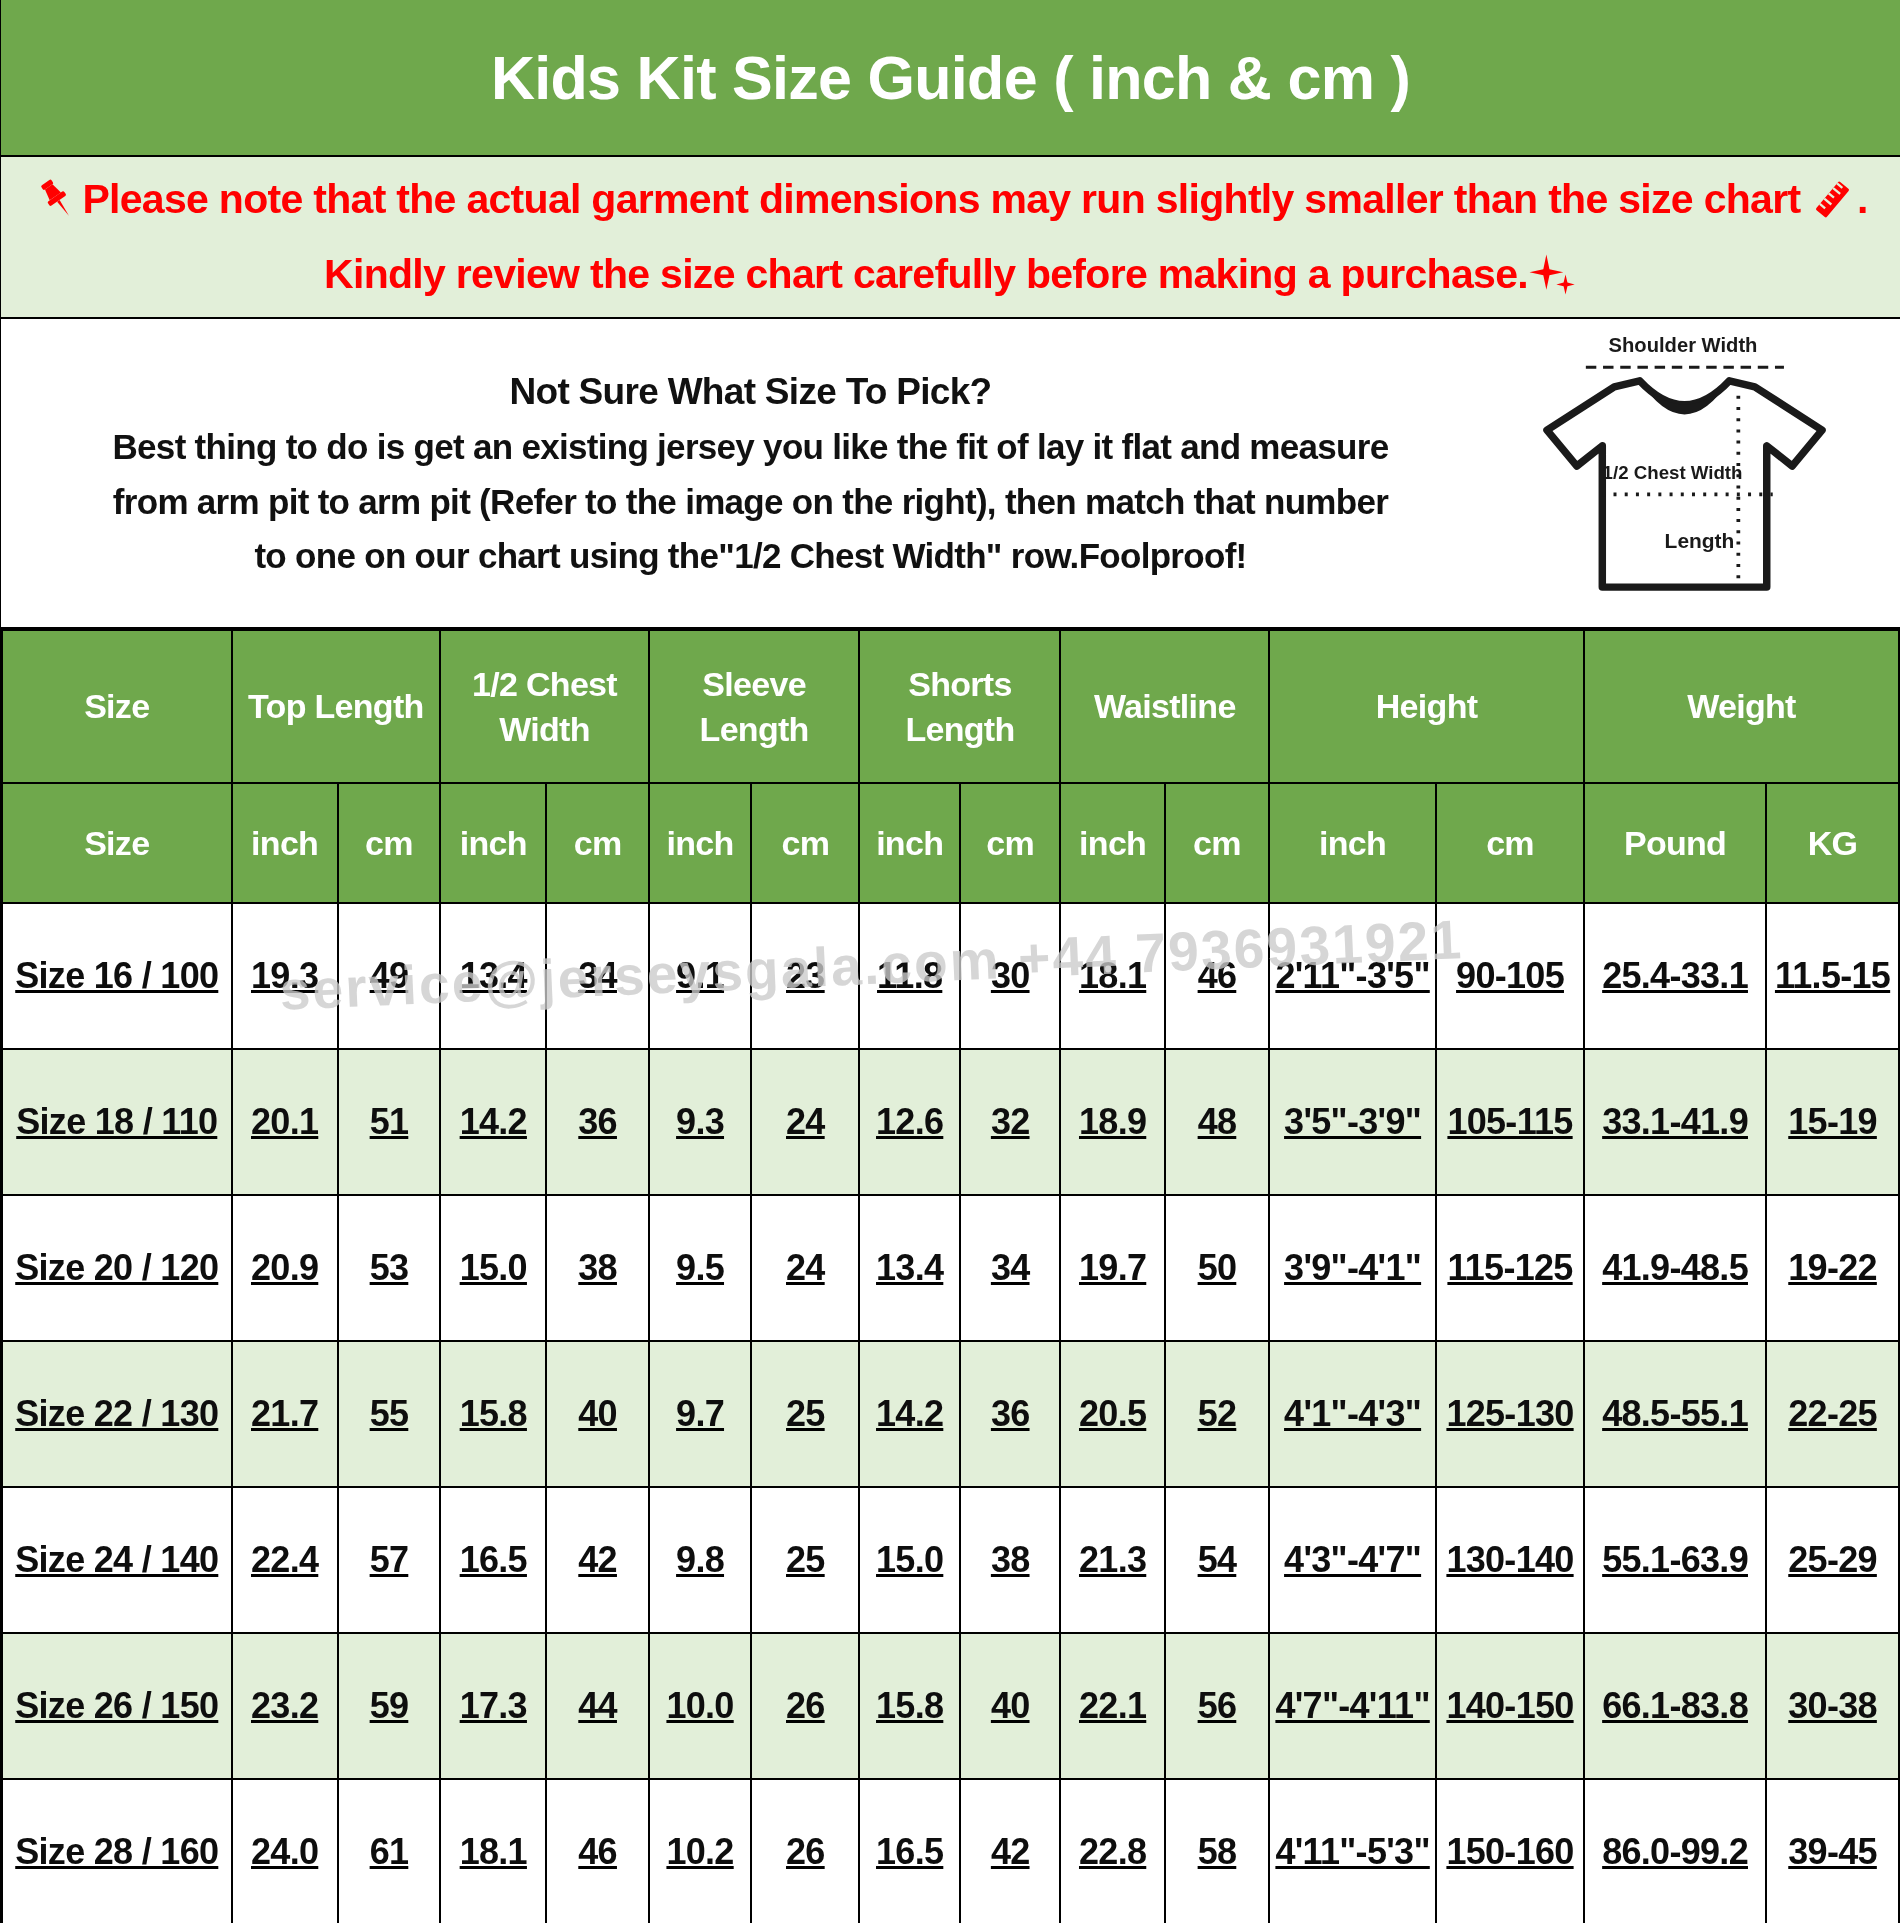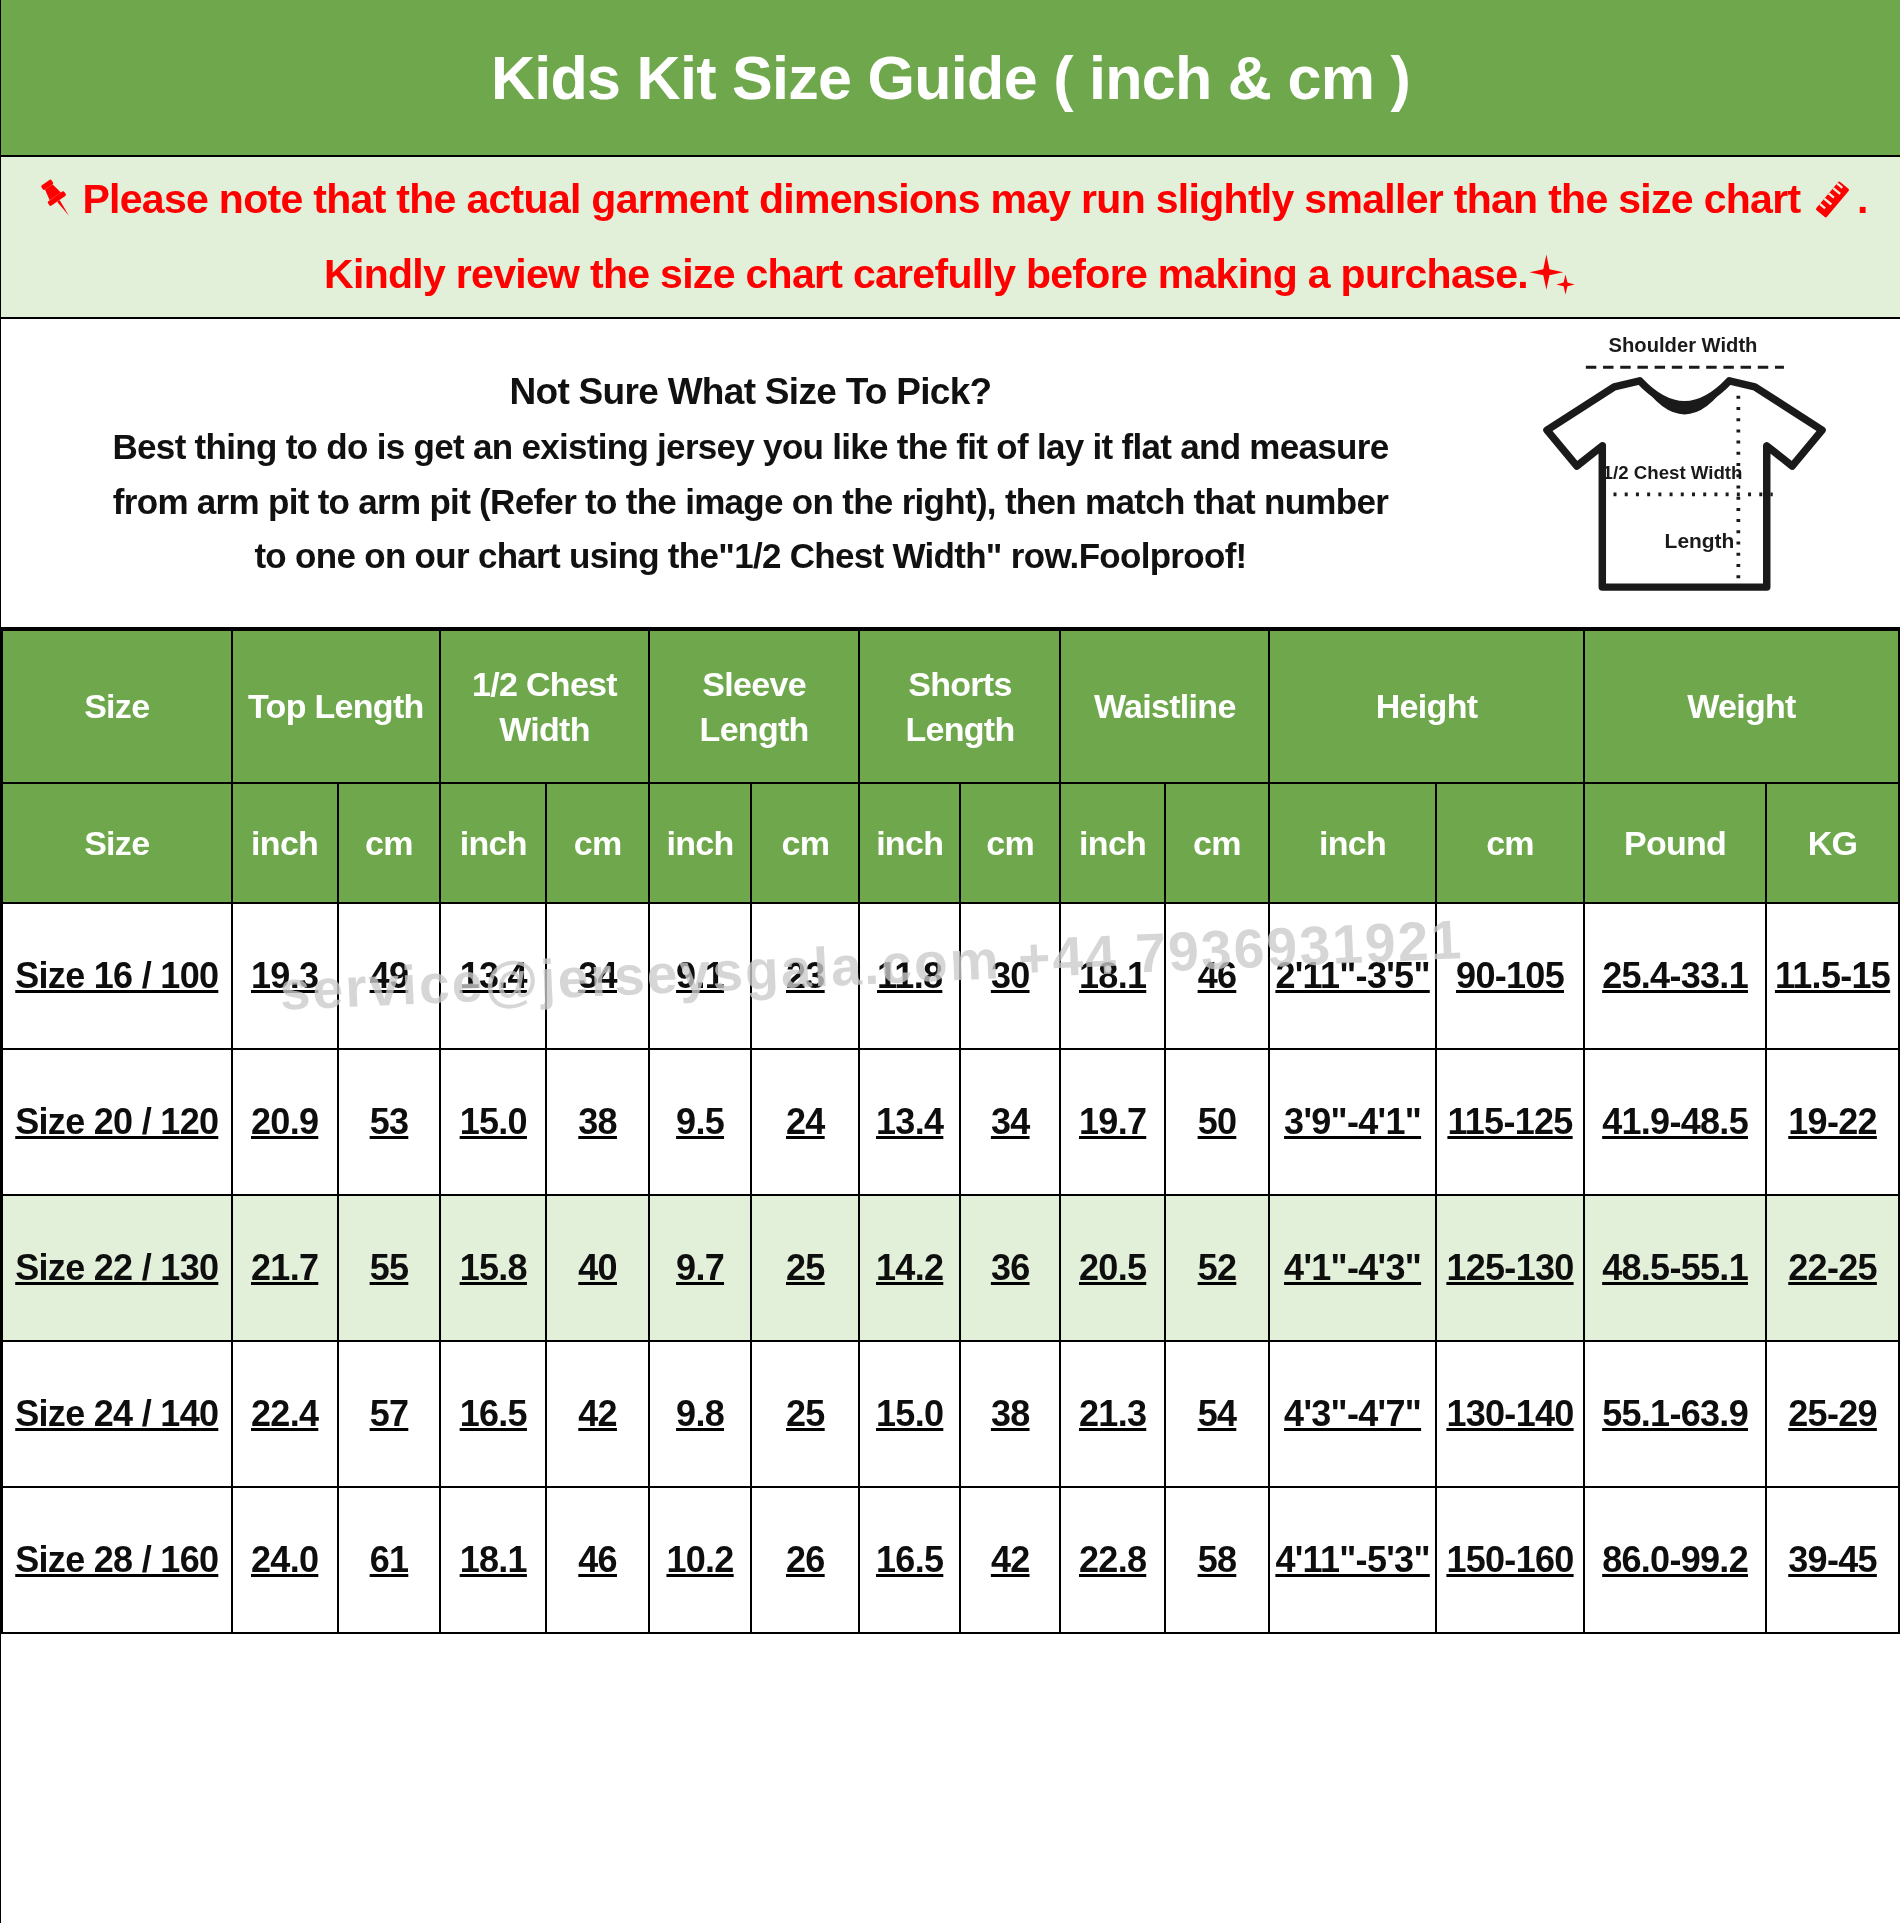--- a/index.html
+++ b/index.html
@@ -249,20 +249,37 @@
           <td>23</td>
           <td>11.8</td>
           <td>30</td>
           <td>18.1</td>
           <td>46</td>
           <td>2'11"-3'5"</td>
           <td>90-105</td>
           <td>25.4-33.1</td>
           <td>11.5-15</td>
         </tr>
+        <tr class="alt">
+          <td>Size 18 / 110</td>
+          <td>20.1</td>
+          <td>51</td>
+          <td>14.2</td>
+          <td>36</td>
+          <td>9.3</td>
+          <td>24</td>
+          <td>12.6</td>
+          <td>32</td>
+          <td>18.9</td>
+          <td>48</td>
+          <td>3'5"-3'9"</td>
+          <td>105-115</td>
+          <td>33.1-41.9</td>
+          <td>15-19</td>
+        </tr>
         <tr>
           <td>Size 20 / 120</td>
           <td>20.9</td>
           <td>53</td>
           <td>15.0</td>
           <td>38</td>
           <td>9.5</td>
           <td>24</td>
           <td>13.4</td>
           <td>34</td>
@@ -300,20 +317,37 @@
           <td>25</td>
           <td>15.0</td>
           <td>38</td>
           <td>21.3</td>
           <td>54</td>
           <td>4'3"-4'7"</td>
           <td>130-140</td>
           <td>55.1-63.9</td>
           <td>25-29</td>
         </tr>
+        <tr class="alt">
+          <td>Size 26 / 150</td>
+          <td>23.2</td>
+          <td>59</td>
+          <td>17.3</td>
+          <td>44</td>
+          <td>10.0</td>
+          <td>26</td>
+          <td>15.8</td>
+          <td>40</td>
+          <td>22.1</td>
+          <td>56</td>
+          <td>4'7"-4'11"</td>
+          <td>140-150</td>
+          <td>66.1-83.8</td>
+          <td>30-38</td>
+        </tr>
         <tr>
           <td>Size 28 / 160</td>
           <td>24.0</td>
           <td>61</td>
           <td>18.1</td>
           <td>46</td>
           <td>10.2</td>
           <td>26</td>
           <td>16.5</td>
           <td>42</td>

